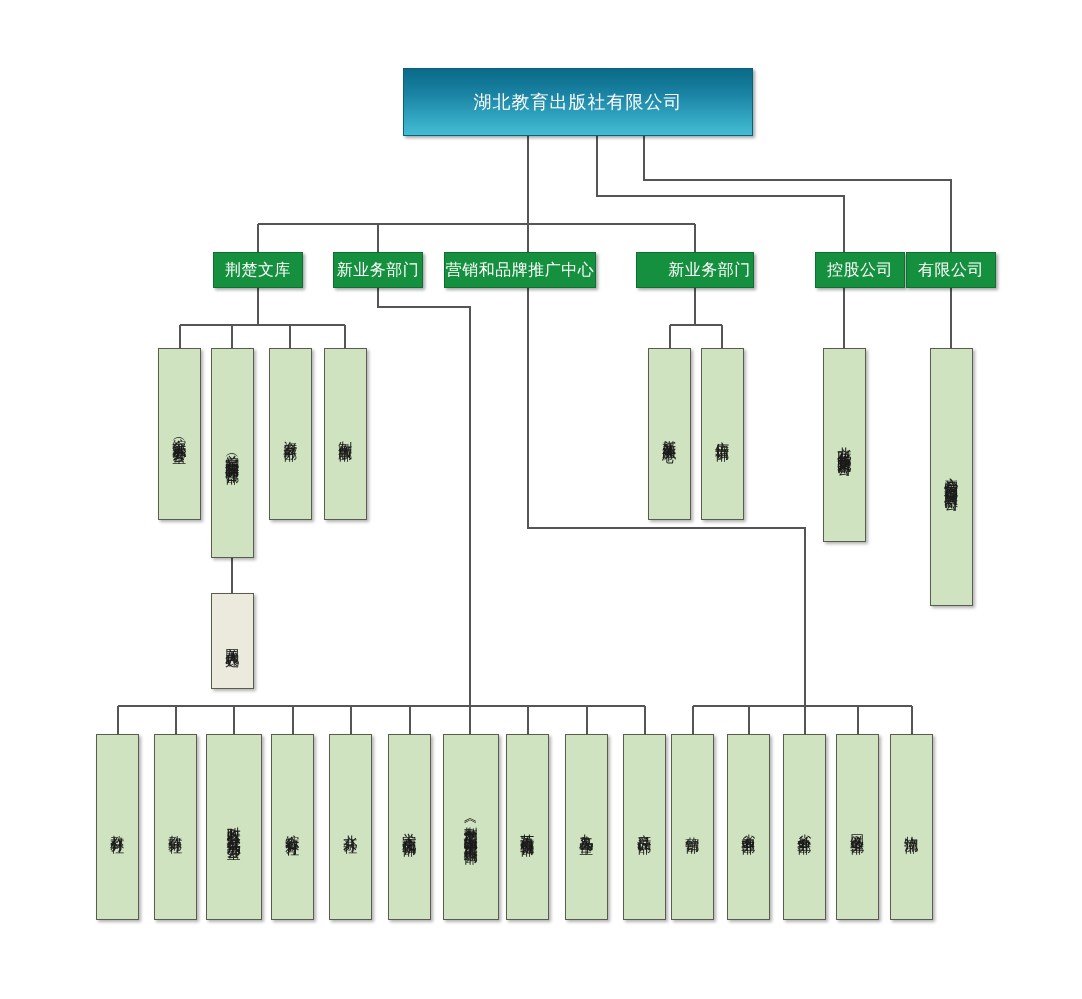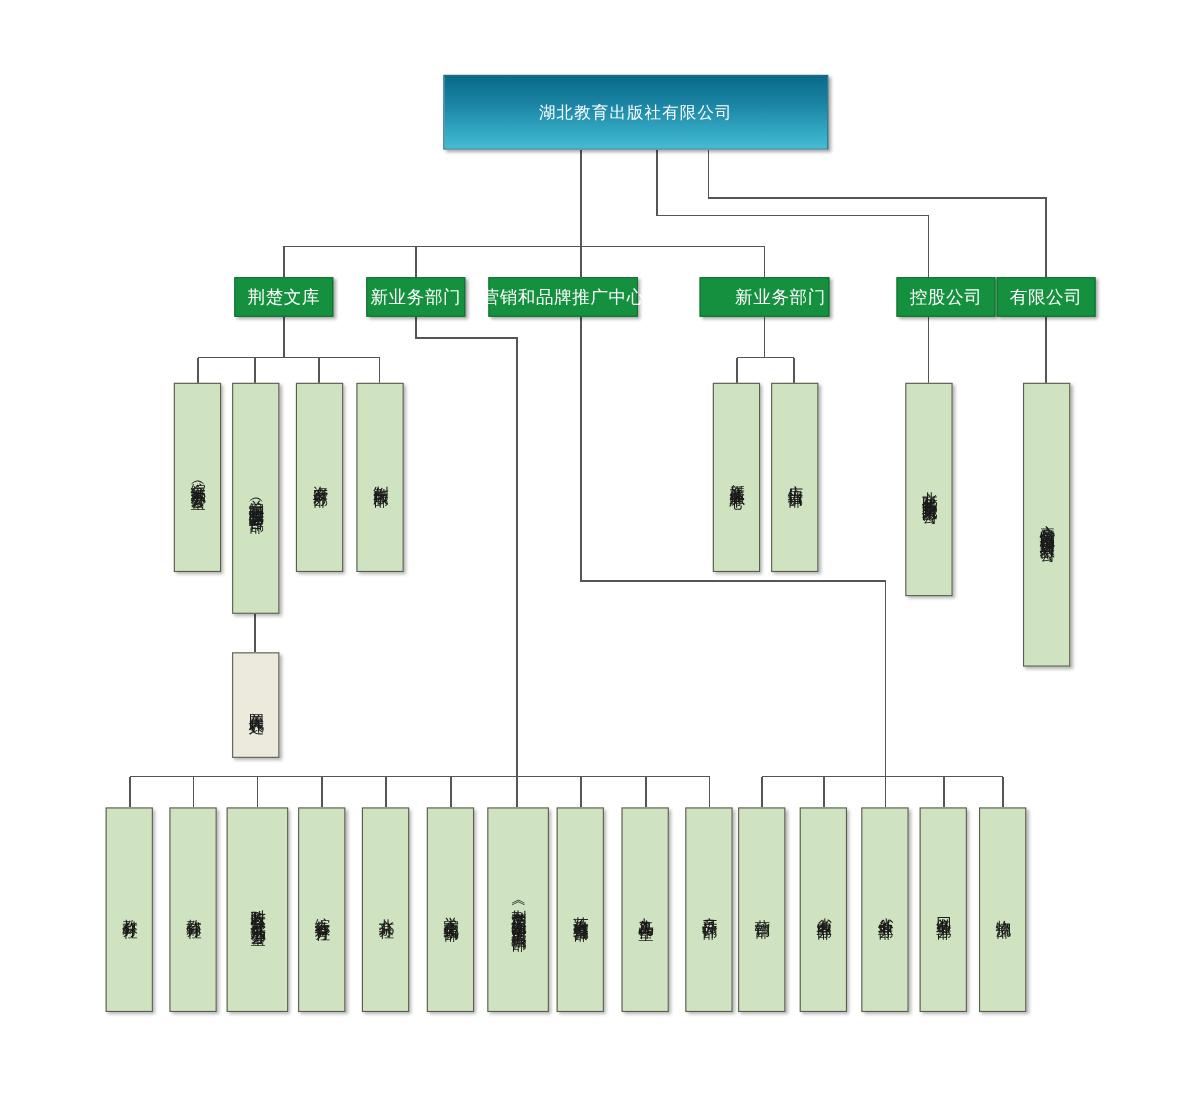--- a/index.html
+++ b/index.html
@@ -31,21 +31,21 @@
     display: flex;
     align-items: center;
     justify-content: center;
     text-align: center;
     line-height: 1.12;
   }
   .node-root {
     background: linear-gradient(to bottom, #0a6a89 0%, #1a83a3 38%, #34a9c4 78%, #45bcd2 100%);
     border: 1px solid #0e5f79;
     color: #ffffff;
-    font-size: 15px;
+    font-size: 18px;
     letter-spacing: 1px;
     box-shadow: 2px 2px 3px rgba(0,0,0,0.35);
   }
   .node-dept {
     background: #15903f;
     border: 1px solid #0f6e30;
     color: #ffffff;
     font-size: 16px;
     letter-spacing: 0.5px;
     box-shadow: 2px 2px 3px rgba(0,0,0,0.35);
@@ -145,21 +145,21 @@
   <div class="node node-root" style="left:403px; top:68px; width:350px; height:68px;">
     <span class="htext">湖北教育出版社有限公司</span>
   </div>
 
   <div class="node node-dept" style="left:213px; top:252px; width:90px; height:36px;">
     <span class="htext">荆楚文库</span>
   </div>
   <div class="node node-dept" style="left:333px; top:252px; width:90px; height:36px;">
     <span class="htext">新业务部门</span>
   </div>
-  <div class="node node-dept" style="left:444px; top:252px; width:136px; height:36px;">
+  <div class="node node-dept" style="left:444px; top:252px; width:152px; height:36px;">
     <span class="htext">营销和品牌推广中心</span>
   </div>
   <div class="node node-dept" style="left:636px; top:252px; width:118px; height:36px;padding-left:29px;">
     <span class="htext">新业务部门</span>
   </div>
   <div class="node node-dept" style="left:799px; top:252px; width:90px; height:36px;margin-left:16px;">
     <span class="htext">控股公司</span>
   </div>
   <div class="node node-dept" style="left:906px; top:252px; width:90px; height:36px;">
     <span class="htext">有限公司</span>

